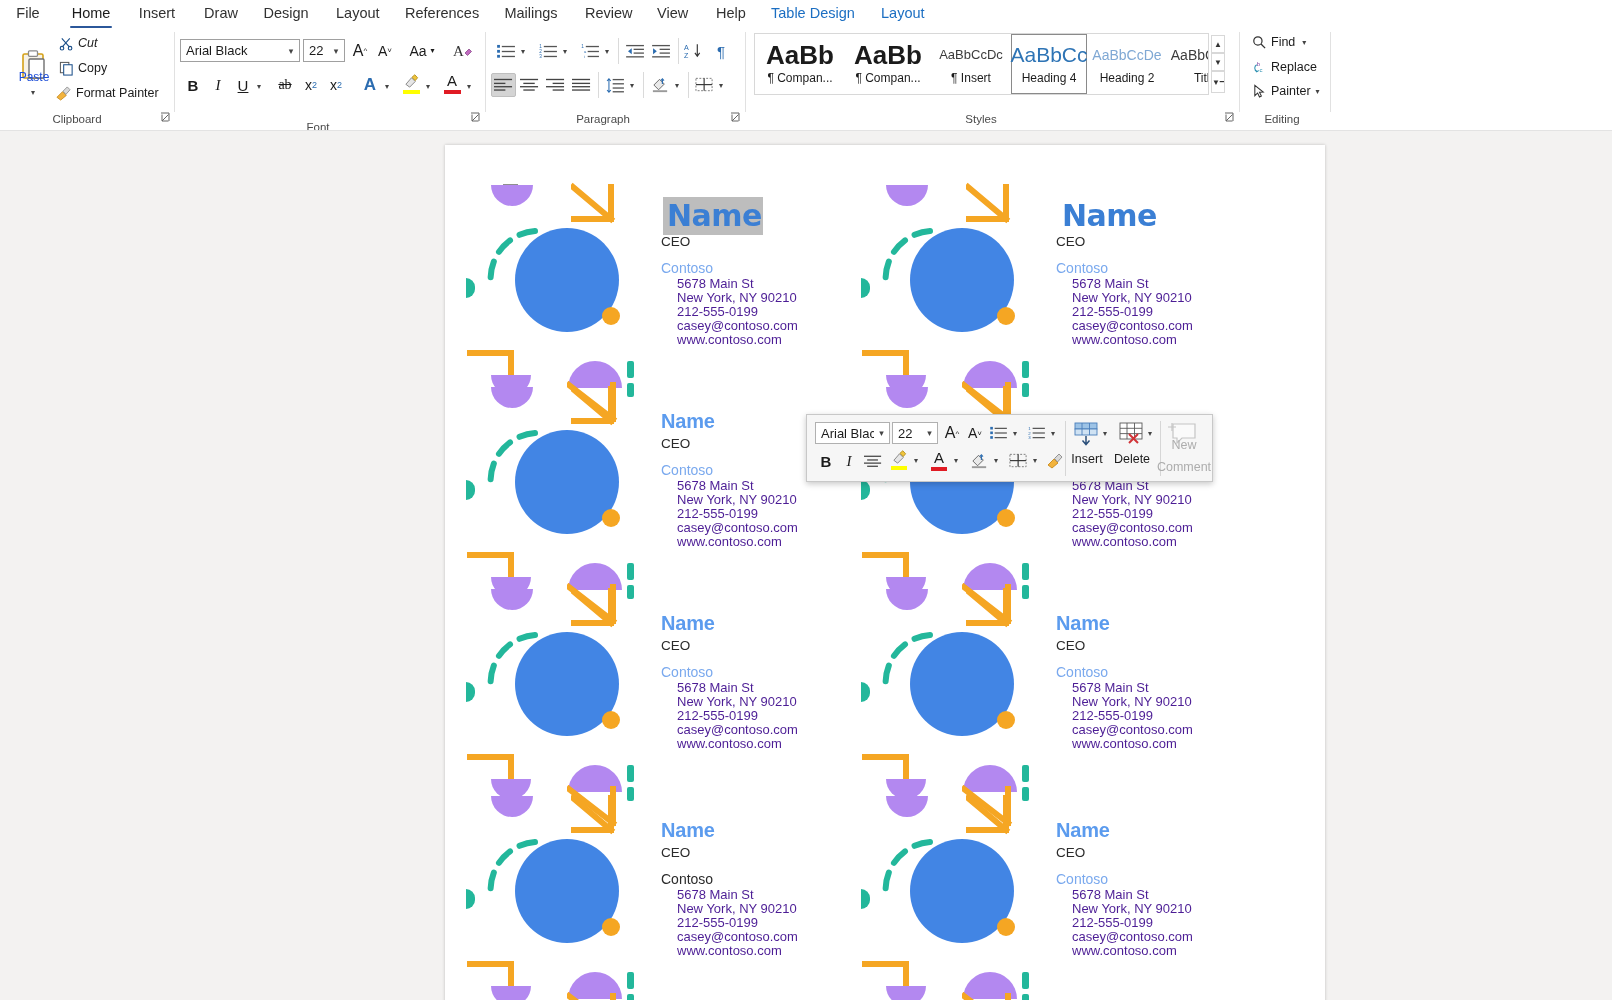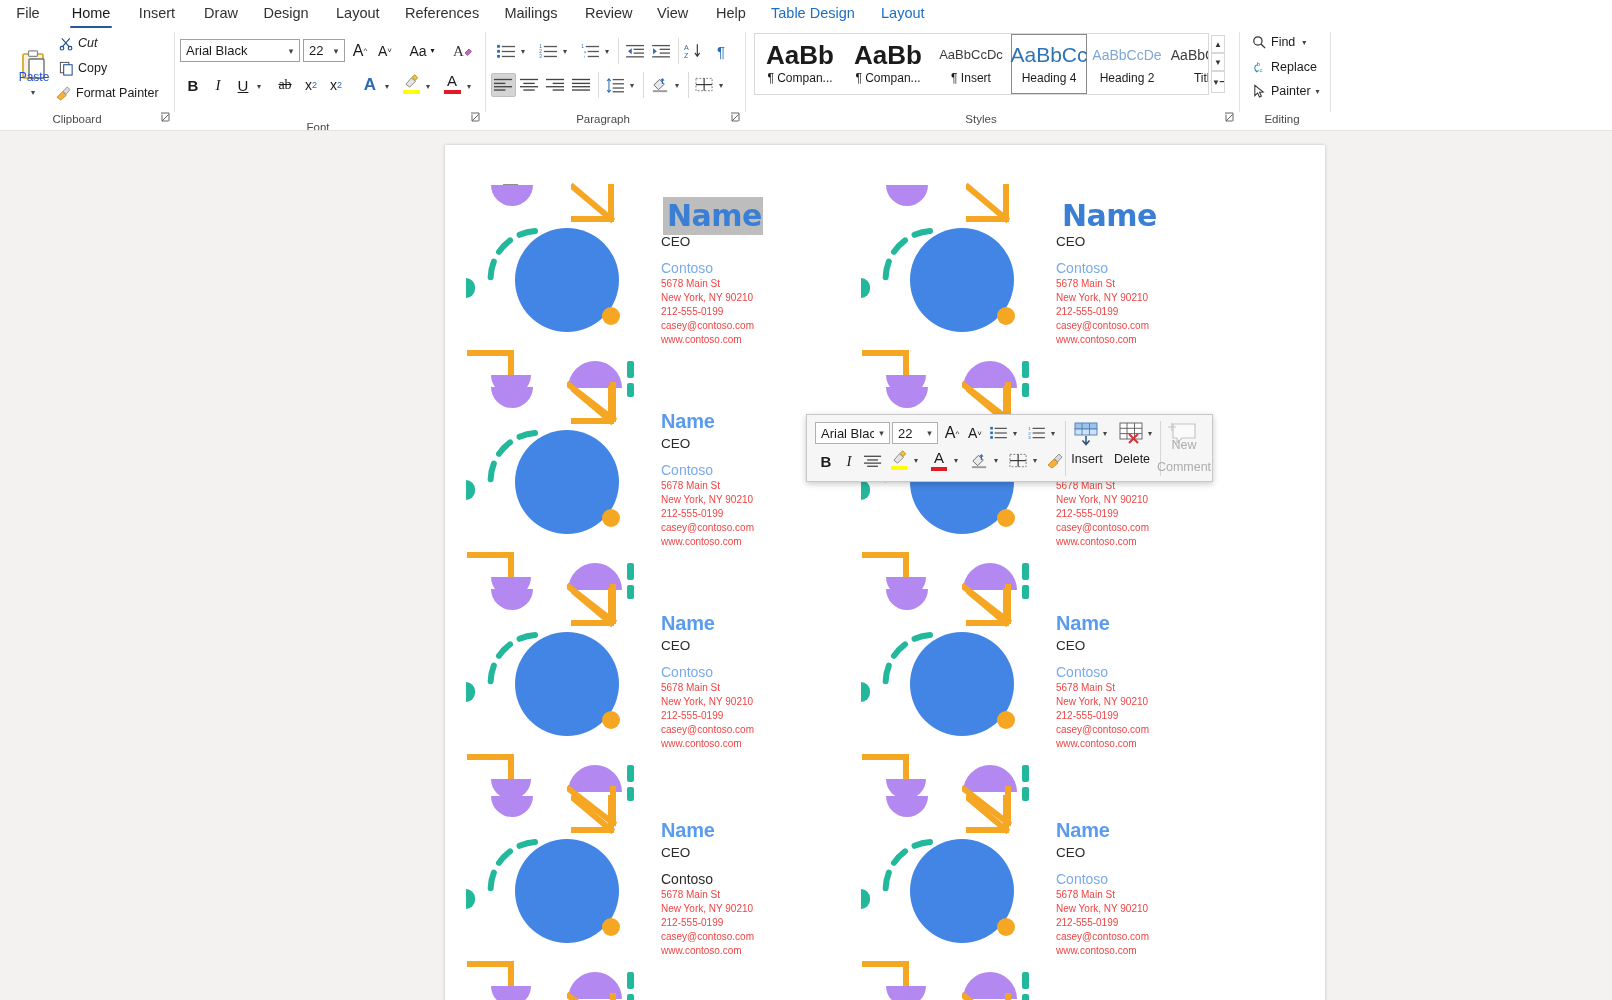--- a/index.html
+++ b/index.html
@@ -106,21 +106,21 @@
   .cname { font-size:20px; font-weight:bold; color:#5b9bee; line-height:22px; letter-spacing:-0.2px; }
   .cname.big {
     font-size:30px; font-weight:900; color:#3b7fd4;
     line-height:34px; letter-spacing:-0.5px;
     font-family:"DejaVu Sans", sans-serif;
   }
   .cname.big.selected { background:#bdbdbd; }
   .ctitle { font-size:13.5px; color:#2b2b2b; line-height:17px; }
   .corg { font-size:14px; color:#7aa9ee; line-height:18px; }
   .corg.dark { color:#2b2b2b; }
-  .caddr { font-size:10px; color:#ef4444; line-height:13.8px; }
+  .caddr { font-size:13px; color:#4c1d95; line-height:13.8px;margin-left:16px; }
 
   
   #minitb {
     position:absolute; left:806px; top:283px; width:407px; height:68px;
     background:#f6f6f6; border:1px solid #c8c8c8;
     box-shadow:0 2px 6px rgba(0,0,0,0.22);
   }
   .mtcmb {
     position:absolute; border:1px solid #b0b0b0; background:#fff;
     font-size:13px; color:#1b1b1b; display:flex; align-items:center;

